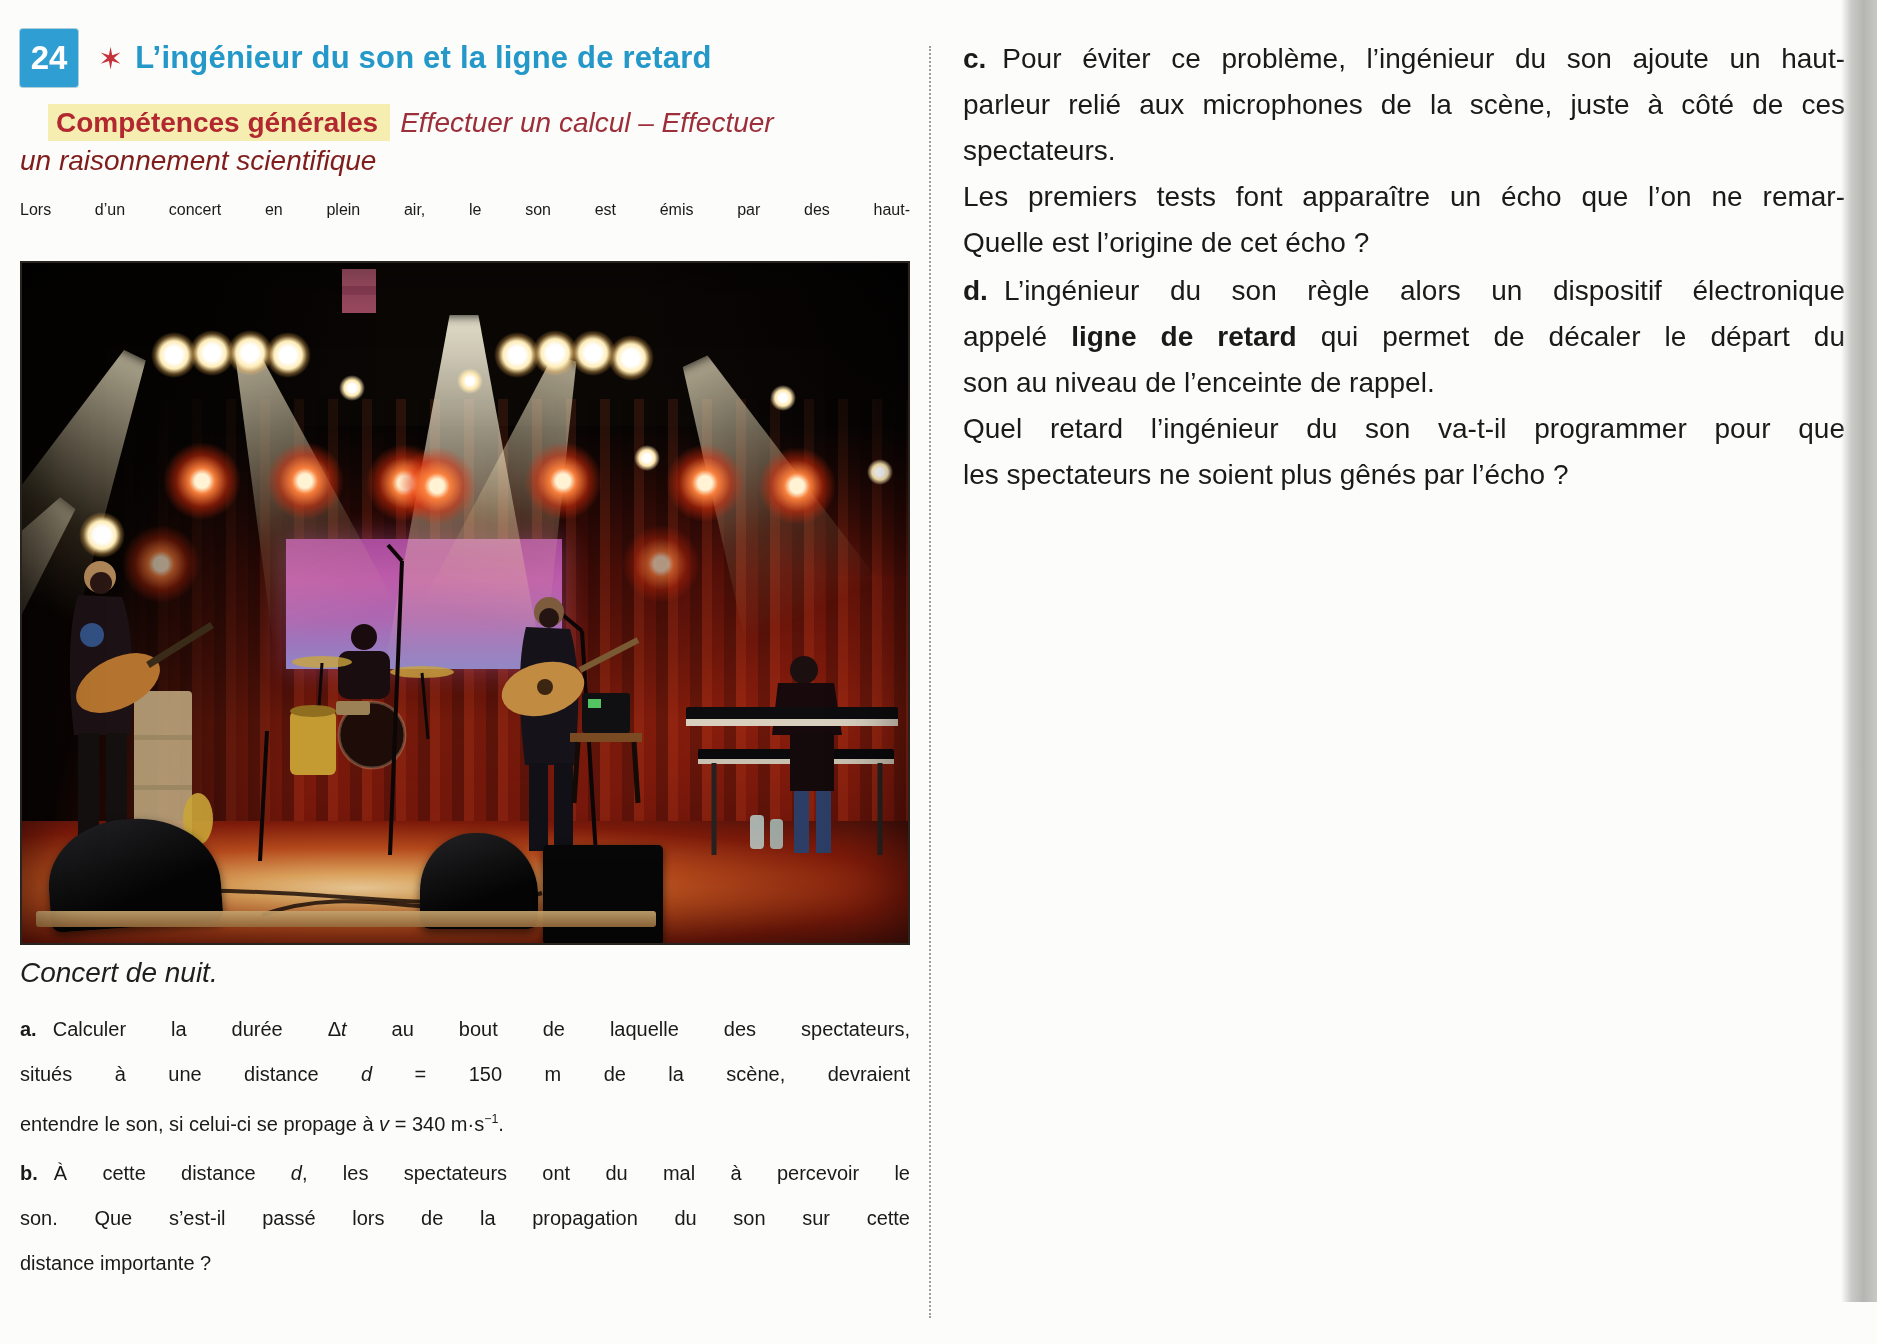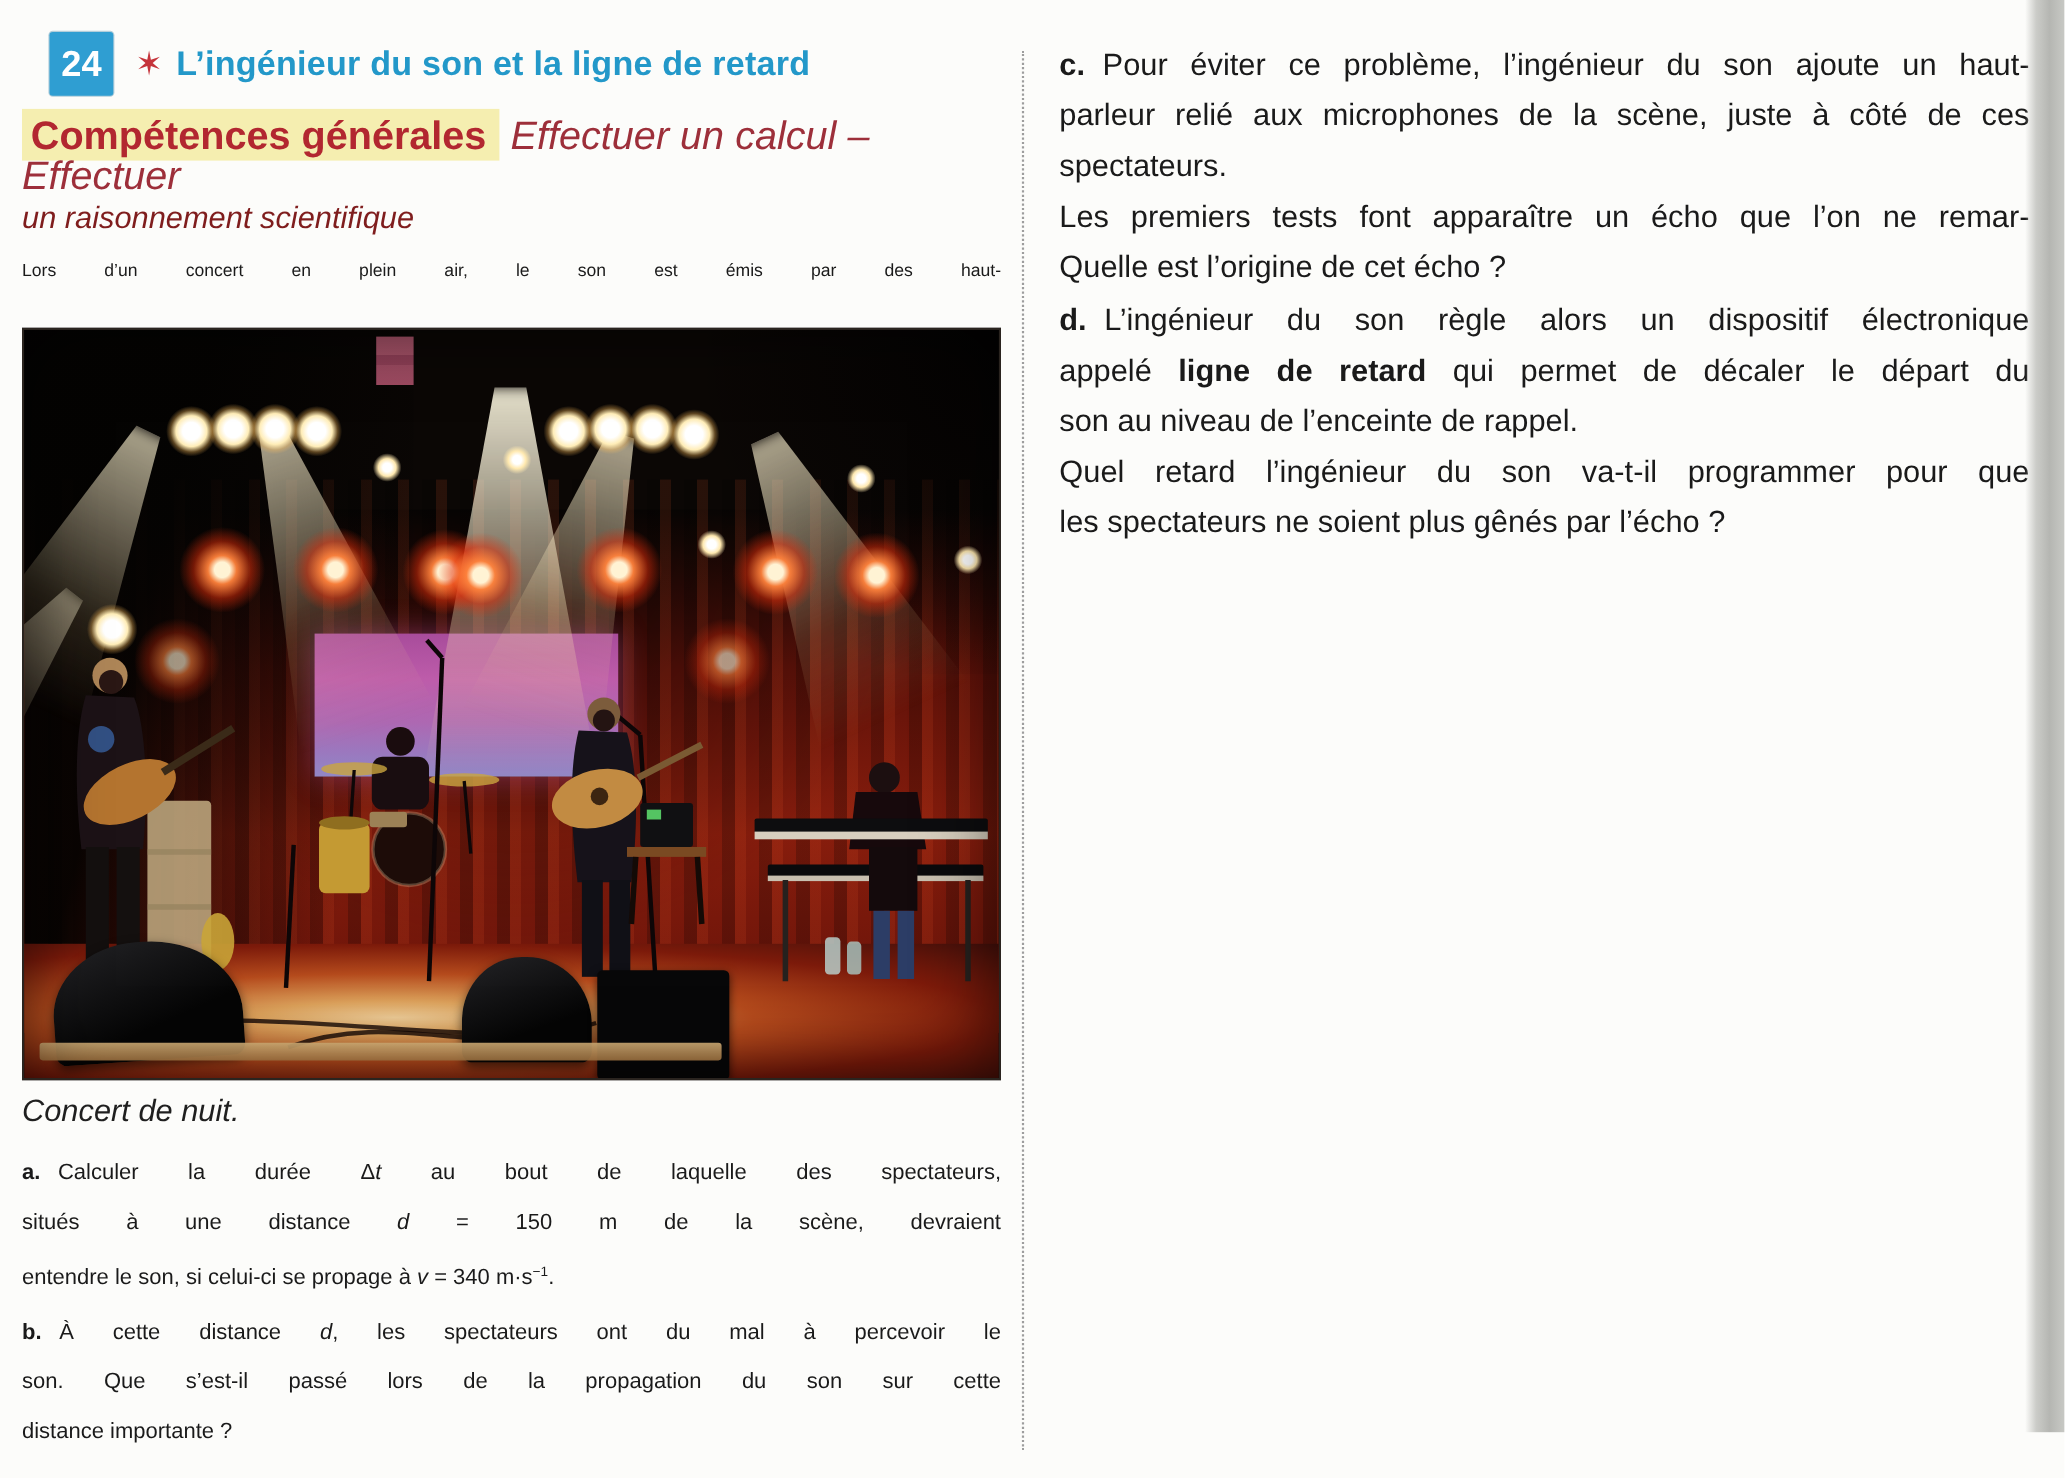--- a/index.html
+++ b/index.html
@@ -5,25 +5,25 @@
   * { margin:0; padding:0; box-sizing:border-box; }
   html,body { background:#ffffff; }
   body { font-family:"Liberation Sans","DejaVu Sans",sans-serif; }
   .page { position:relative; width:1877px; height:1344px; background:#fcfcfa; overflow:hidden; }
 
   
   .left-col { position:absolute; left:20px; top:28px; width:890px; }
   .header-row { display:flex; align-items:center; height:60px; }
   .badge { width:58px; height:58px; background:#2f9ed2; color:#ffffff; font-size:33px; font-weight:bold;
            display:flex; align-items:center; justify-content:center; border-radius:3px;
-           box-shadow:0 0 0 1px rgba(40,120,160,.35);margin-left:25px; }
+           box-shadow:0 0 0 1px rgba(40,120,160,.35); }
   .star { color:#c5333a; font-size:30px; margin:0 12px 0 20px; }
   .title { color:#2398c9; font-size:31px; font-weight:bold; letter-spacing:.2px; }
 
-  .competences { margin-top:16px; font-size:36px; line-height:37px; }
+  .competences { margin-top:16px; font-size:28px; line-height:37px;margin-left:28px; }
   .comp-label { background:#f5eeb0; color:#b22730; font-weight:bold; padding:3px 12px 3px 8px; }
   .comp-skills { color:#9d2f3a; font-style:italic; margin-left:10px; }
   .comp-line2 { color:#7f1d1d; font-style:italic; font-size:28px; line-height:34px; margin-top:3px; }
 
   .intro { margin-top:12px; }
   .intro .t-line { font-size:16px; line-height:40px; color:#1a1a1a; }
 
   .jl { text-align:justify; text-align-last:justify; text-justify:inter-word; }
 
   

